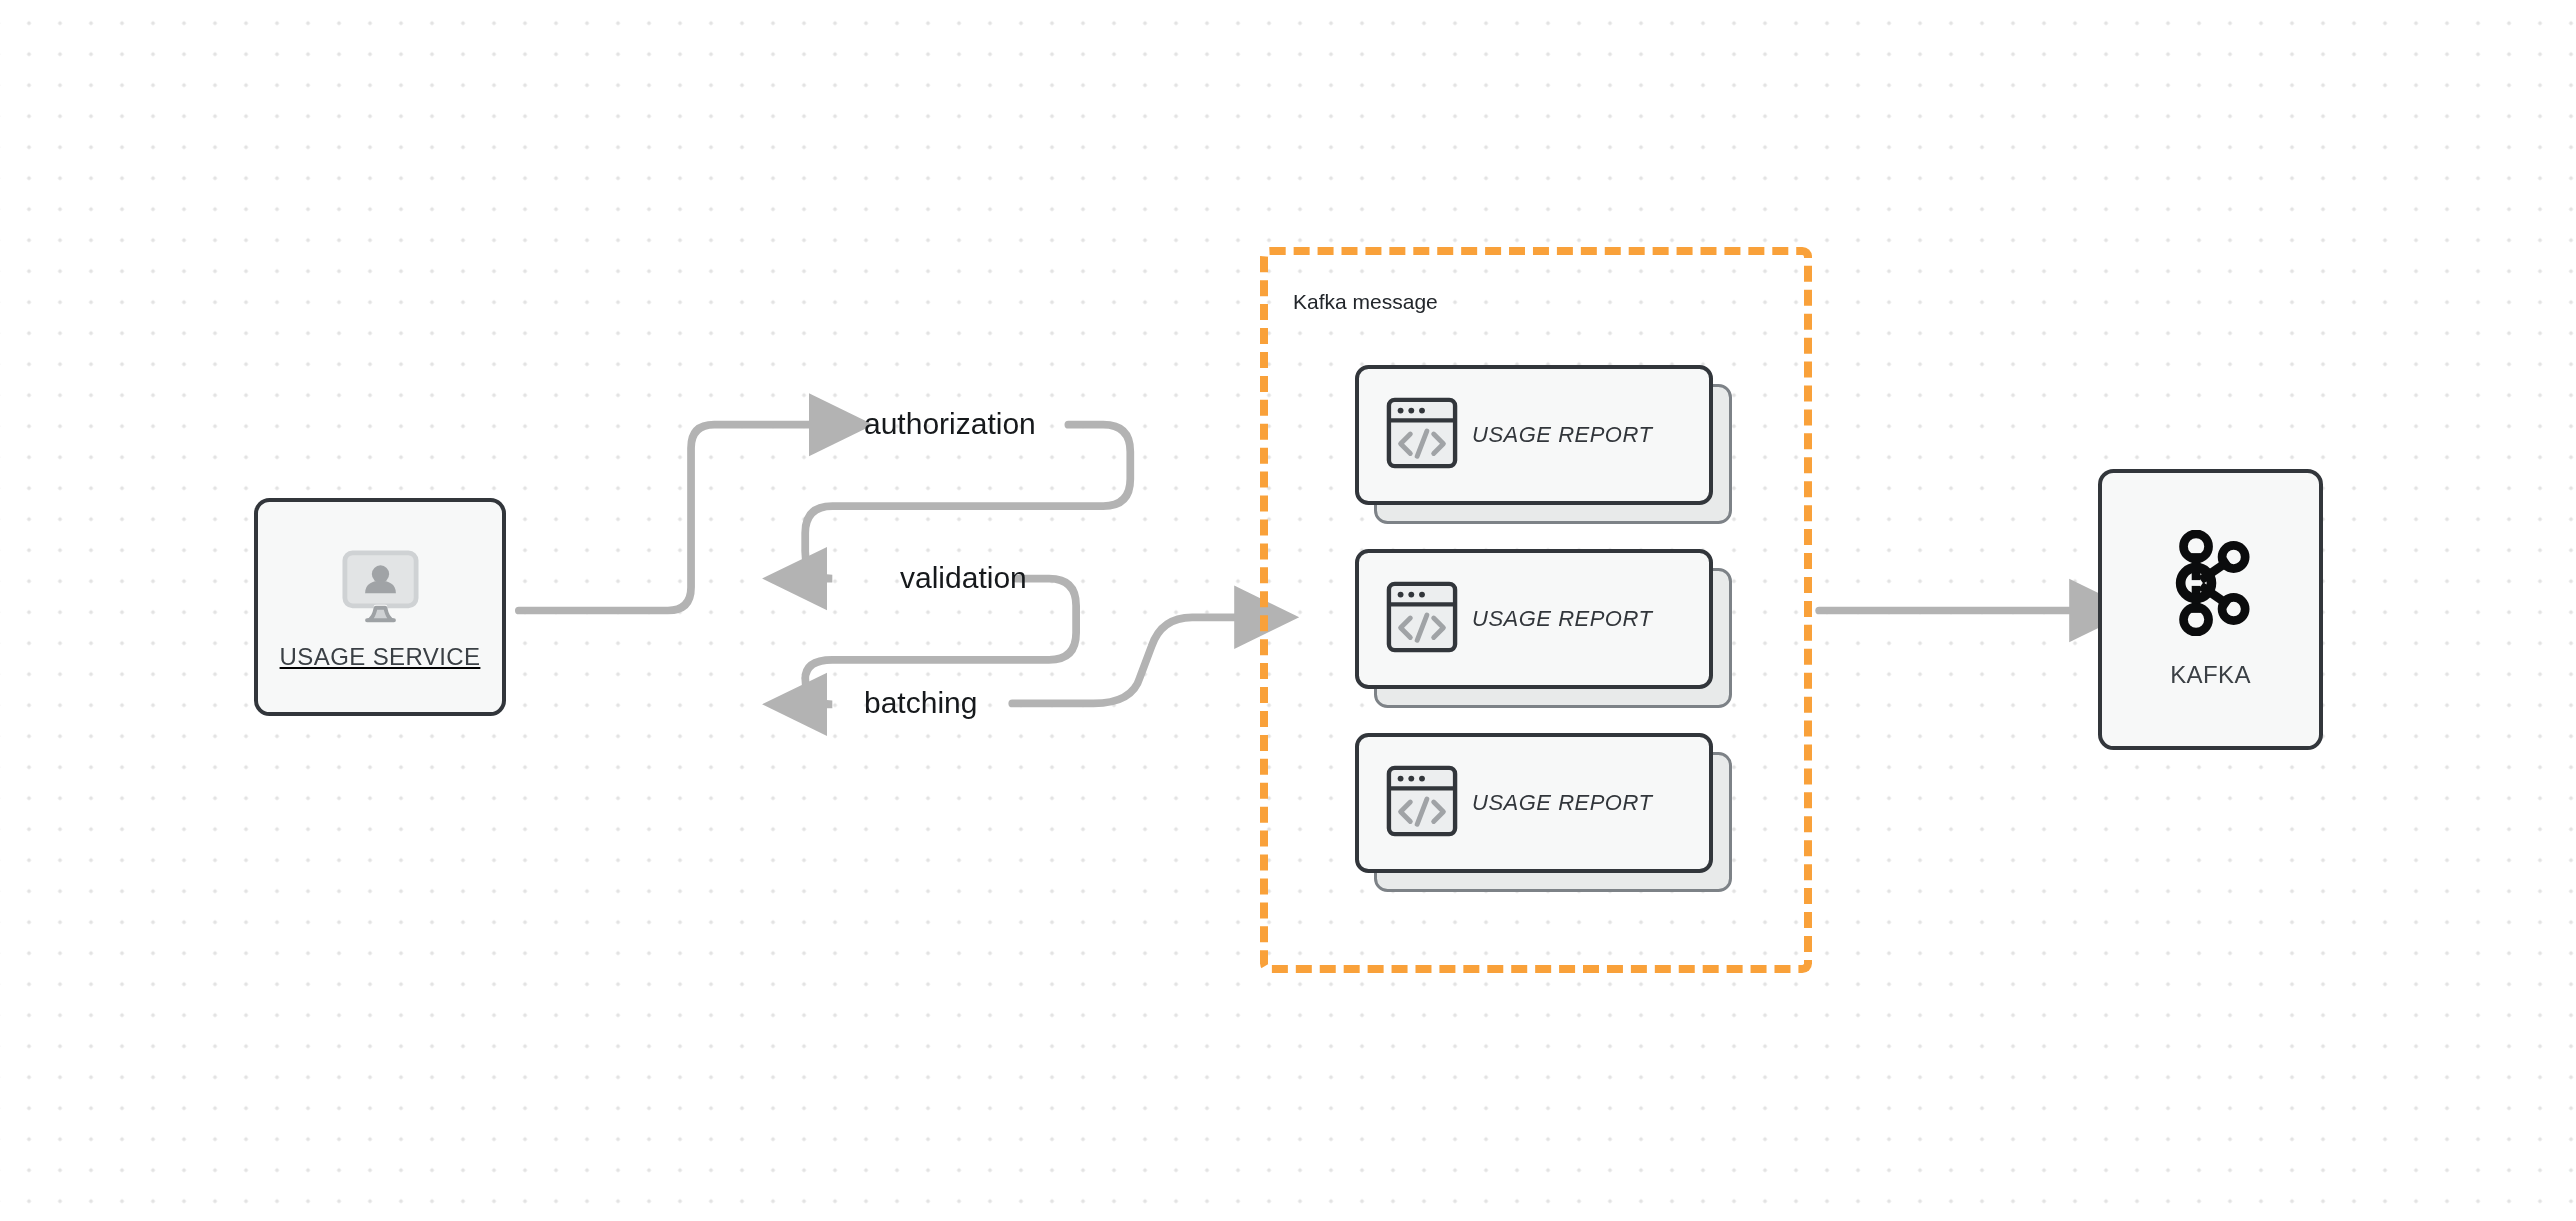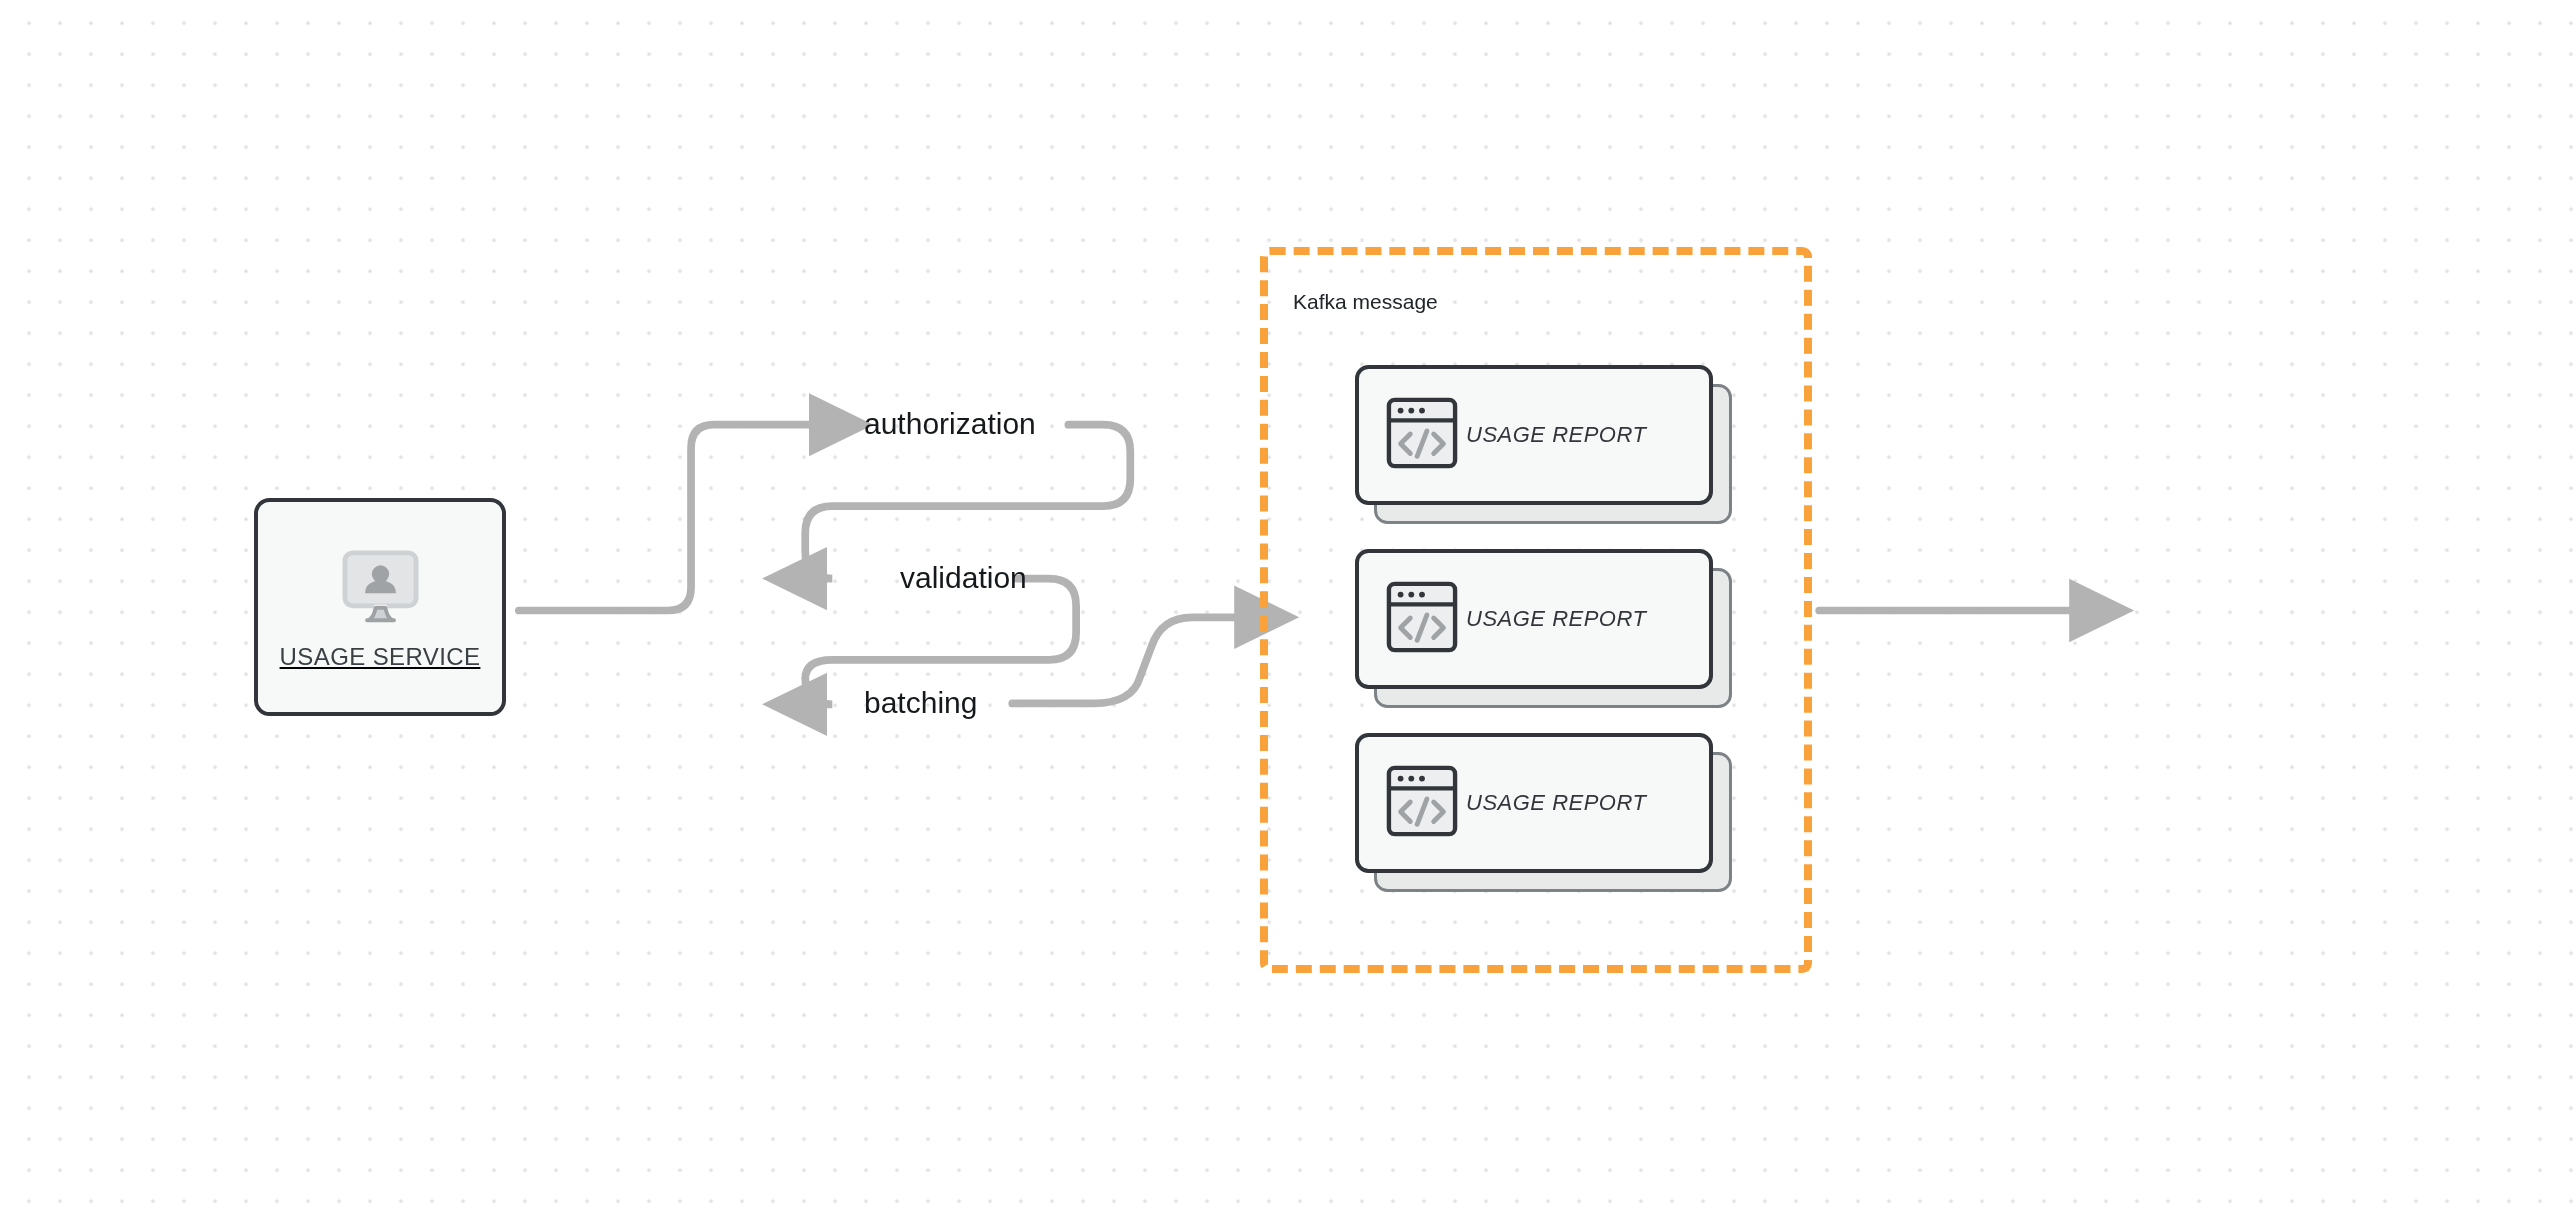--- a/index.html
+++ b/index.html
@@ -111,21 +111,21 @@
     border-radius: 13.5px;
     box-sizing: border-box;
     display: flex;
     align-items: center;
   }
   .report-card-icon {
     margin-left: 27px;
     flex: 0 0 auto;
   }
   .report-card-label {
-    margin-left: 8px;
+    margin-left: 14px;
     font-size: 22px;
     font-style: italic;
     color: #32363b;
     letter-spacing: 0.5px;
     white-space: nowrap;
   }
 
   #report-card-1 { left: 1355px; top: 365px; }
   #report-card-2 { left: 1355px; top: 549px; }
   #report-card-3 { left: 1355px; top: 733px; }
@@ -180,20 +180,38 @@
         <rect x="9" y="4" width="74" height="55" rx="8" fill="#e2e4e5" stroke="#cfd2d4" stroke-width="5"></rect>
         <circle cx="46" cy="26" r="9" fill="#a0a3a6"></circle>
         <path d="M30 46 C30 36 38 33 46 33 C54 33 62 36 62 46 Z" fill="#a0a3a6"></path>
         <rect x="39" y="58" width="14" height="5" rx="2" fill="#ffffff"></rect>
         <path d="M32 74 C38 74 40 66 41 61 L51 61 C52 66 54 74 60 74 Z" fill="#cfd2d4" stroke="#9ea2a5" stroke-width="4" stroke-linejoin="round"></path>
       </svg>
     </span>
     <span class="node-label">USAGE SERVICE</span>
   </div>
 
+  <div class="node" id="kafka-node">
+    <span class="icon-wrap">
+      <svg width="83" height="106" viewBox="0 0 86 110">
+
+        <line x1="28" y1="24" x2="28" y2="52" stroke="#0b0c0d" stroke-width="9"></line>
+        <line x1="28" y1="58" x2="28" y2="86" stroke="#0b0c0d" stroke-width="9"></line>
+        <line x1="33" y1="52" x2="62" y2="32" stroke="#0b0c0d" stroke-width="9"></line>
+        <line x1="33" y1="58" x2="62" y2="78" stroke="#0b0c0d" stroke-width="9"></line>
+
+        <circle cx="28" cy="17" r="13" fill="none" stroke="#0b0c0d" stroke-width="9"></circle>
+        <circle cx="28" cy="93" r="13" fill="none" stroke="#0b0c0d" stroke-width="9"></circle>
+        <circle cx="28" cy="55" r="16" fill="none" stroke="#0b0c0d" stroke-width="10"></circle>
+        <circle cx="67" cy="28" r="12" fill="none" stroke="#0b0c0d" stroke-width="9"></circle>
+        <circle cx="67" cy="82" r="12" fill="none" stroke="#0b0c0d" stroke-width="9"></circle>
+      </svg>
+    </span>
+    <span class="node-label">KAFKA</span>
+  </div>
 
   <div class="step-label" id="step-label-authorization">authorization</div>
   <div class="step-label" id="step-label-validation">validation</div>
   <div class="step-label" id="step-label-batching">batching</div>
 
   <div id="kafka-message-group"></div>
   <div id="kafka-message-title">Kafka message</div>
 
   <div class="report-card-wrap" id="report-card-1">
     <div class="report-card-back"></div>

